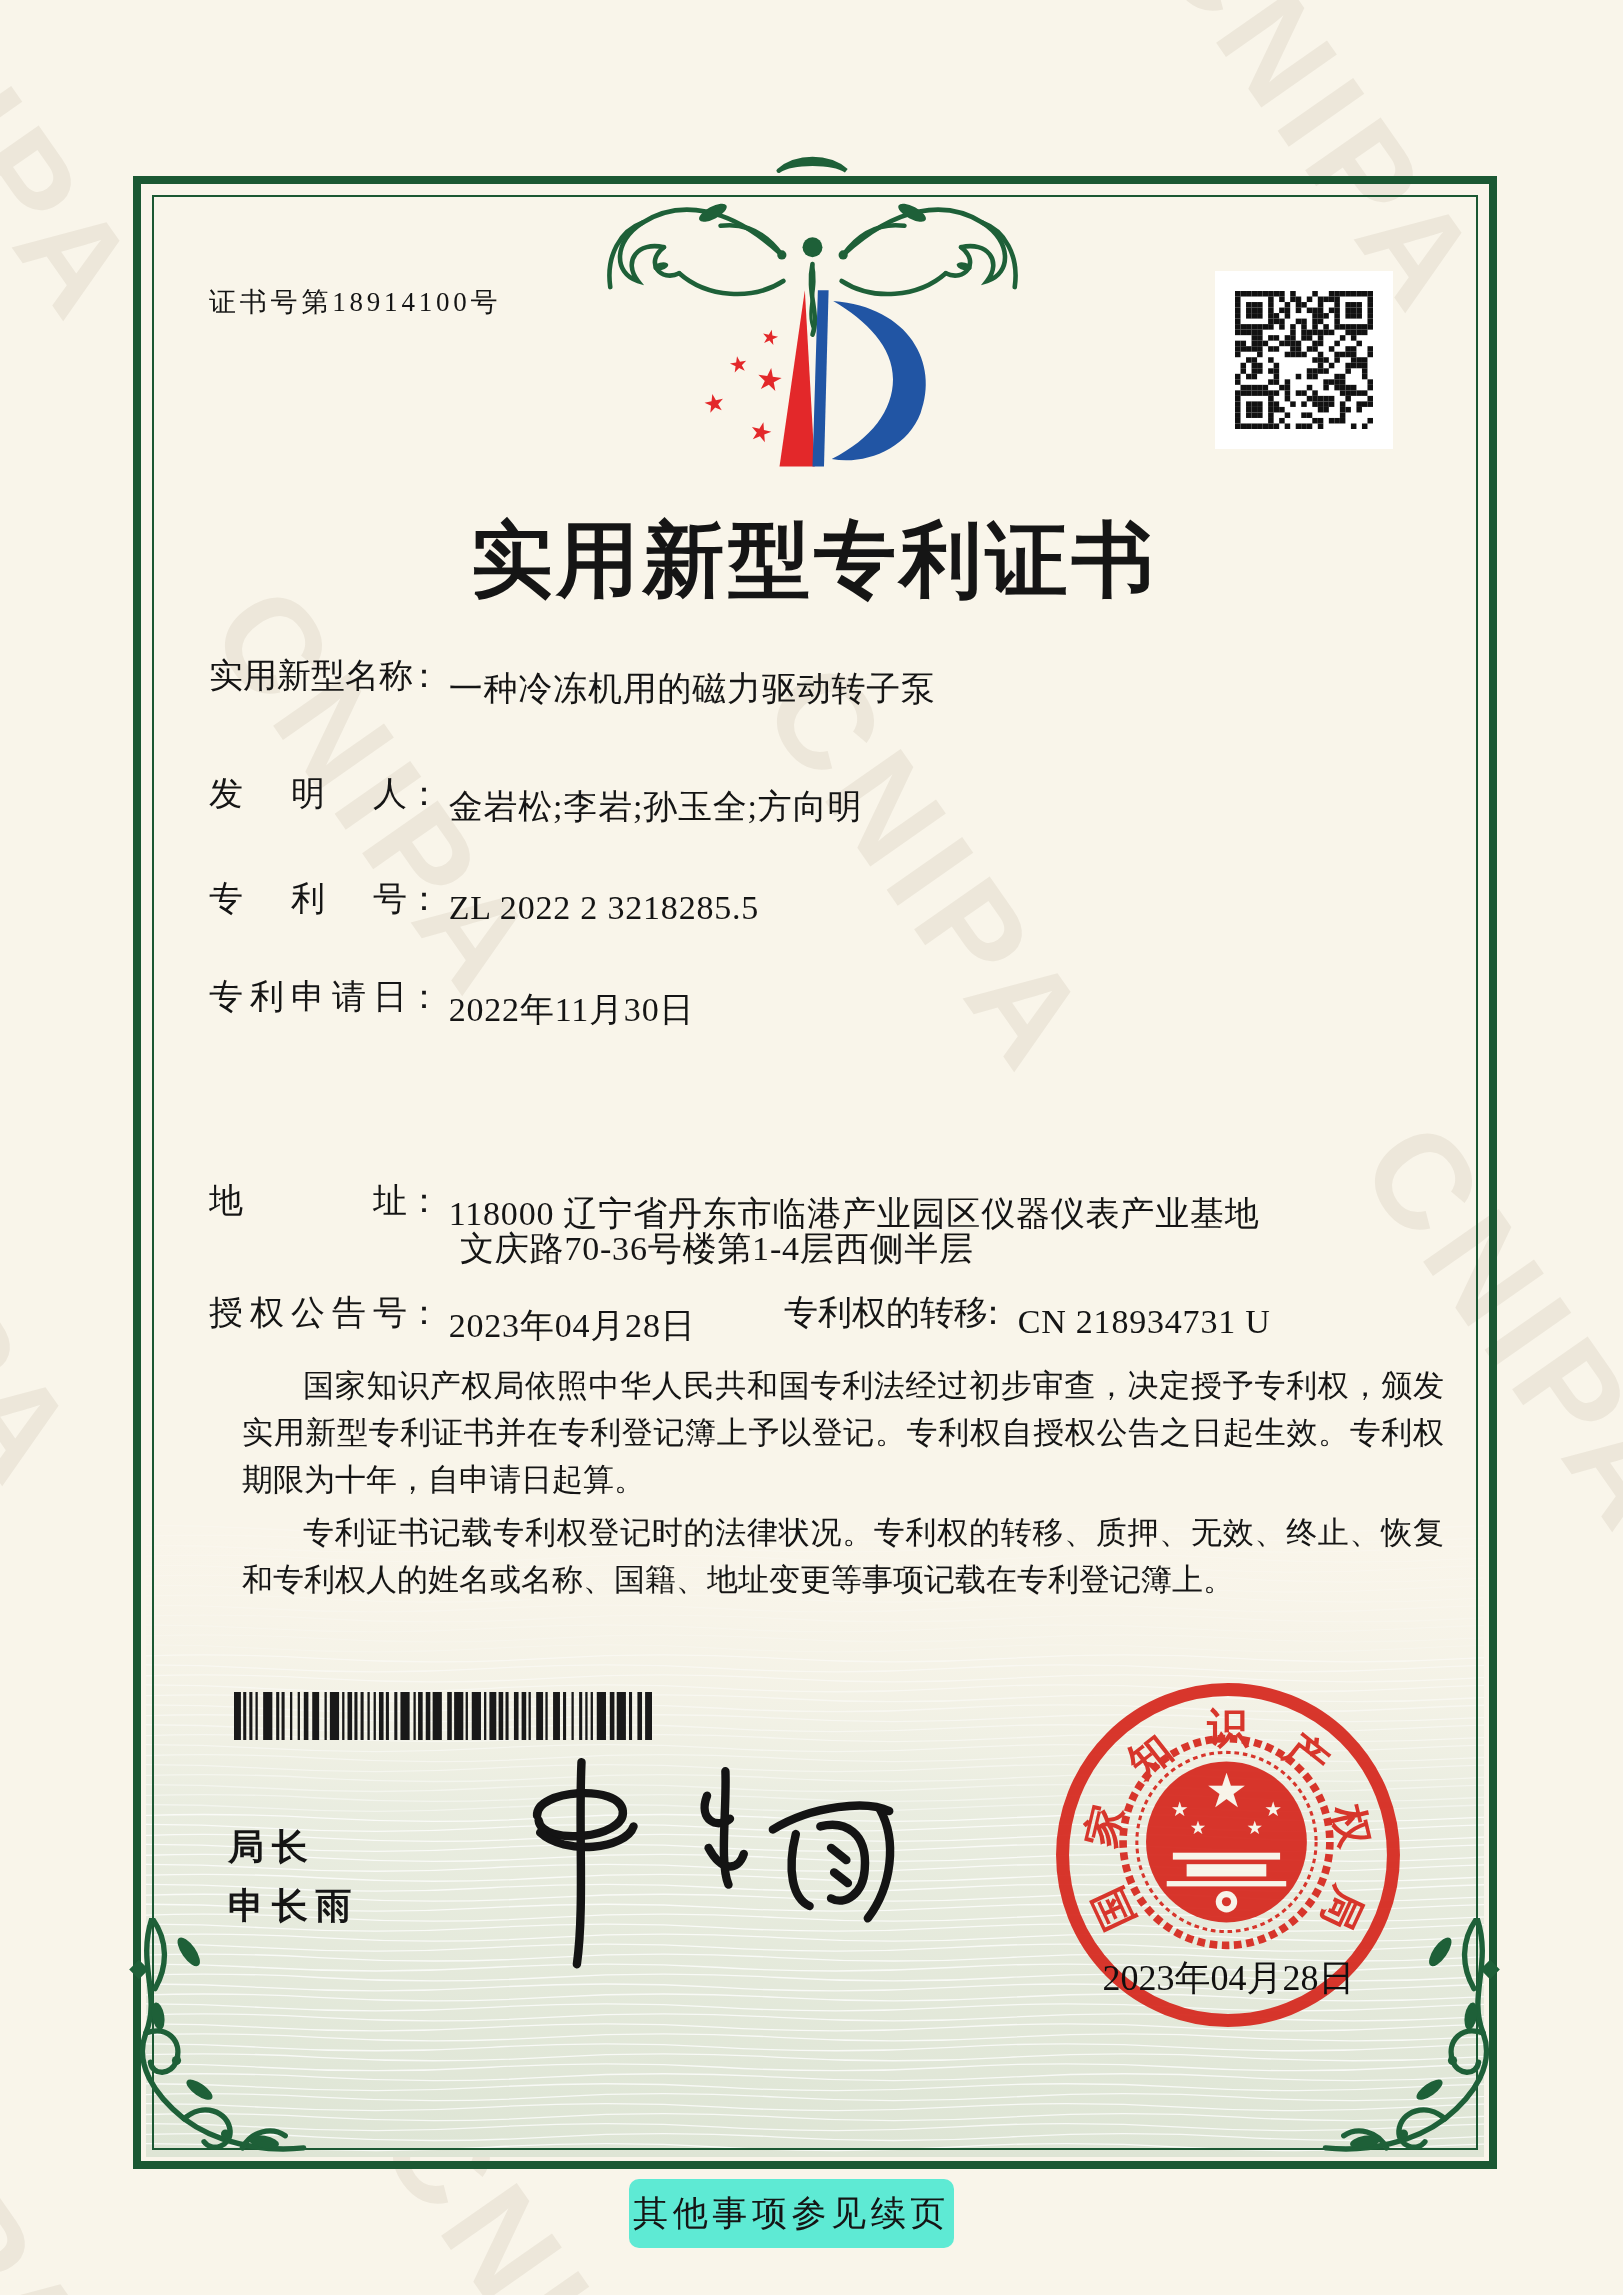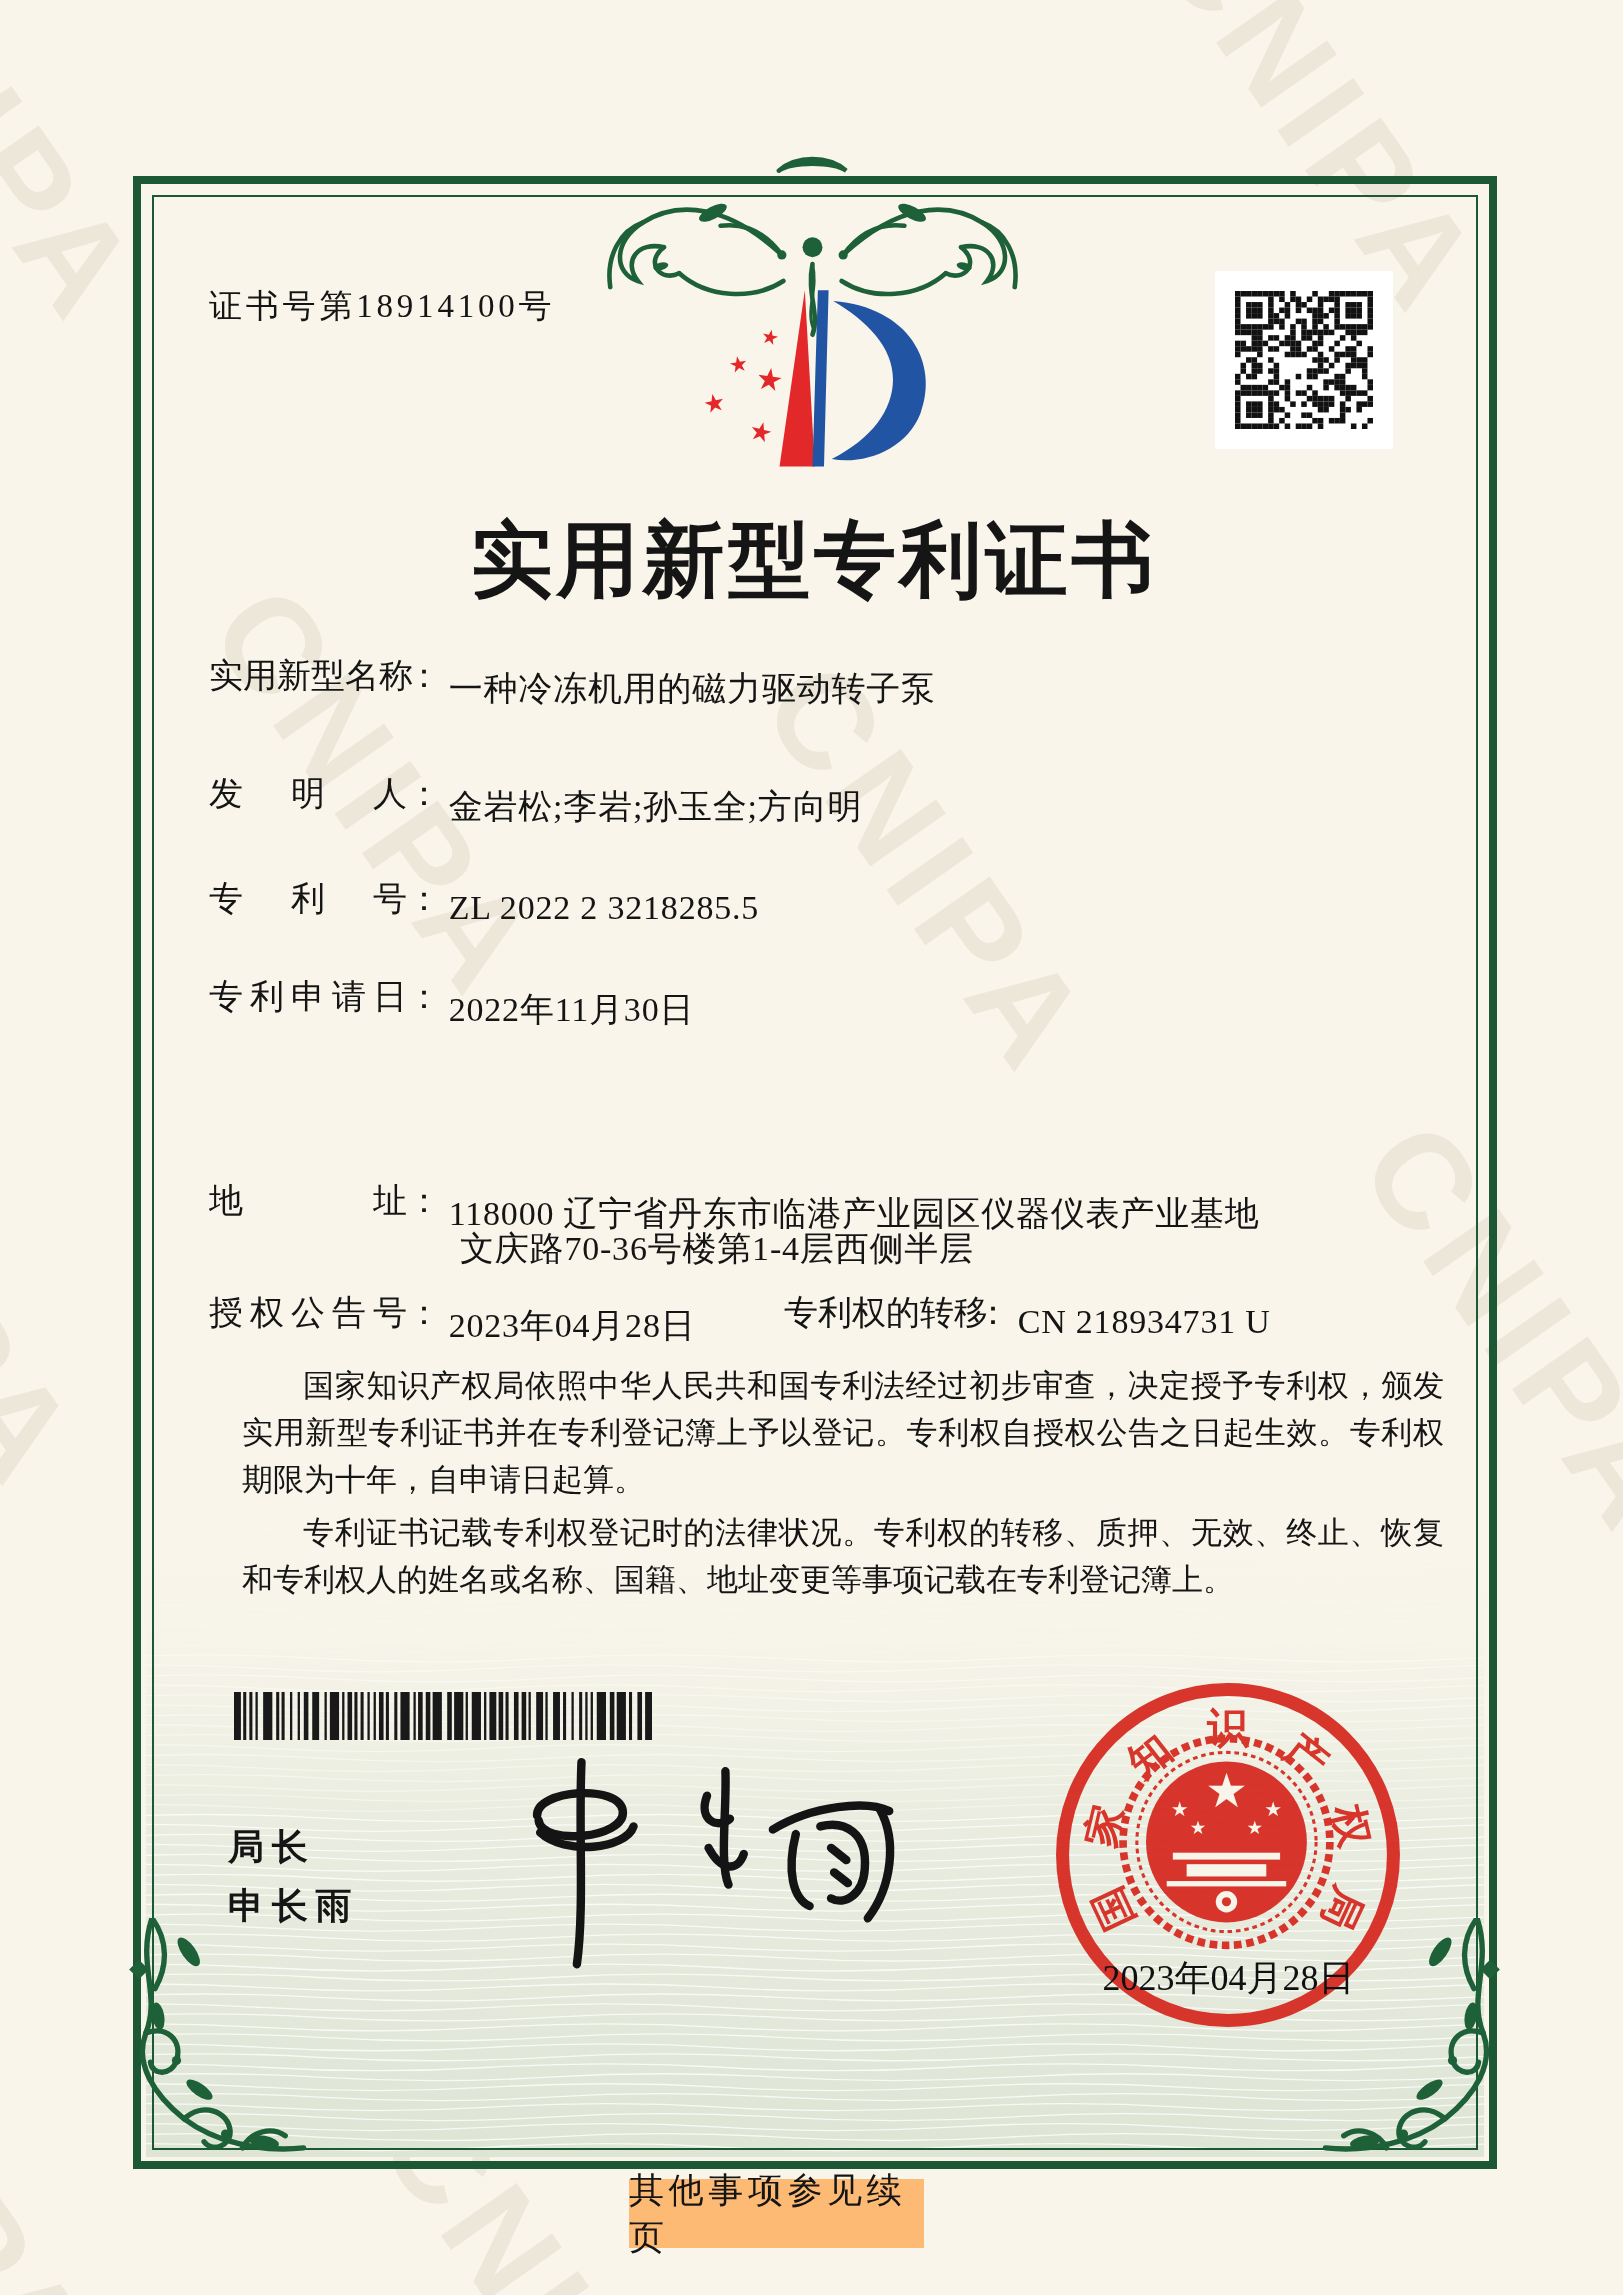--- a/index.html
+++ b/index.html
@@ -9,21 +9,21 @@
   
   .wm{position:absolute;font-family:"Liberation Sans","DejaVu Sans",sans-serif;font-weight:bold;
       font-size:134px;letter-spacing:10.7px;color:rgba(123,104,62,0.09);transform:rotate(55deg);
       transform-origin:left top;white-space:nowrap;z-index:1;}
   
   .border-outer{position:absolute;left:133px;top:176px;width:1364px;height:1993px;
       border:8.4px solid #1b5833;box-sizing:border-box;z-index:2;}
   .border-inner{position:absolute;left:10.7px;top:10.7px;right:10.7px;bottom:10.7px;border:2.3px solid #1b5833;}
   .guilloche{position:absolute;left:146px;top:1518px;width:1338px;height:639px;z-index:1;}
   
-  .cert-no{left:209px;top:284px;font-size:33px;letter-spacing:3.8px;z-index:5;}
+  .cert-no{left:209px;top:284px;font-size:27px;letter-spacing:3.8px;z-index:5;}
   .title{left:143px;top:506px;width:1342px;text-align:center;font-size:82px;font-weight:bold;
          letter-spacing:3.8px;z-index:5;}
   .qr-pad{left:1215px;top:271px;width:178px;height:178px;background:#ffffff;z-index:5;}
   .logo{left:686px;top:281px;width:253px;height:201px;z-index:5;}
   
   .row{position:absolute;left:209px;font-size:34px;white-space:nowrap;z-index:5;}
   .row .lbl{display:inline-block;width:198px;text-align:justify;text-align-last:justify;vertical-align:top;}
   .row .colon{display:inline-block;width:34px;vertical-align:top;}
   .row .val{display:inline-block;margin-left:7.7px;vertical-align:top;letter-spacing:0.8px;margin-top:13px;}
   .pair2{position:absolute;left:575px;top:0;white-space:nowrap;}
@@ -38,22 +38,22 @@
   .barcode{left:234px;top:1692px;width:418px;height:48px;z-index:5;}
   
   .director{left:228px;font-family:"Liberation Sans","DejaVu Sans",sans-serif;font-weight:bold;
             font-size:36px;letter-spacing:7.7px;z-index:6;}
   .sig{left:491px;top:1756px;width:429px;height:222px;z-index:6;}
   
   .seal{left:1048px;top:1675px;width:360px;height:360px;z-index:6;}
   .seal-date{left:1060px;top:1954px;width:337px;text-align:center;font-size:36px;color:#101010;z-index:7;}
   
   .page-info{left:143px;top:2102px;width:1342px;text-align:center;font-size:25px;z-index:5;}
-  .cont-box{left:629px;top:2179px;width:295px;height:69px;background:#fdba74;display:flex;
-            align-items:center;justify-content:center;z-index:5;}
+  .cont-box{left:629px;top:2179px;width:325px;height:69px;background:#5eead4;display:flex;
+            align-items:center;justify-content:center;z-index:5;border-radius:10px;}
   .cont-box span{font-size:35px;letter-spacing:4.6px;}
   .ornament{z-index:3;}
 </style>
 </head>
 <body>
 
 <div class="page">
 
   <span class="wm" style="left:-92px;top:-115px;">CNIPA</span>
   <span class="wm" style="left:1250px;top:-123px;">CNIPA</span>

